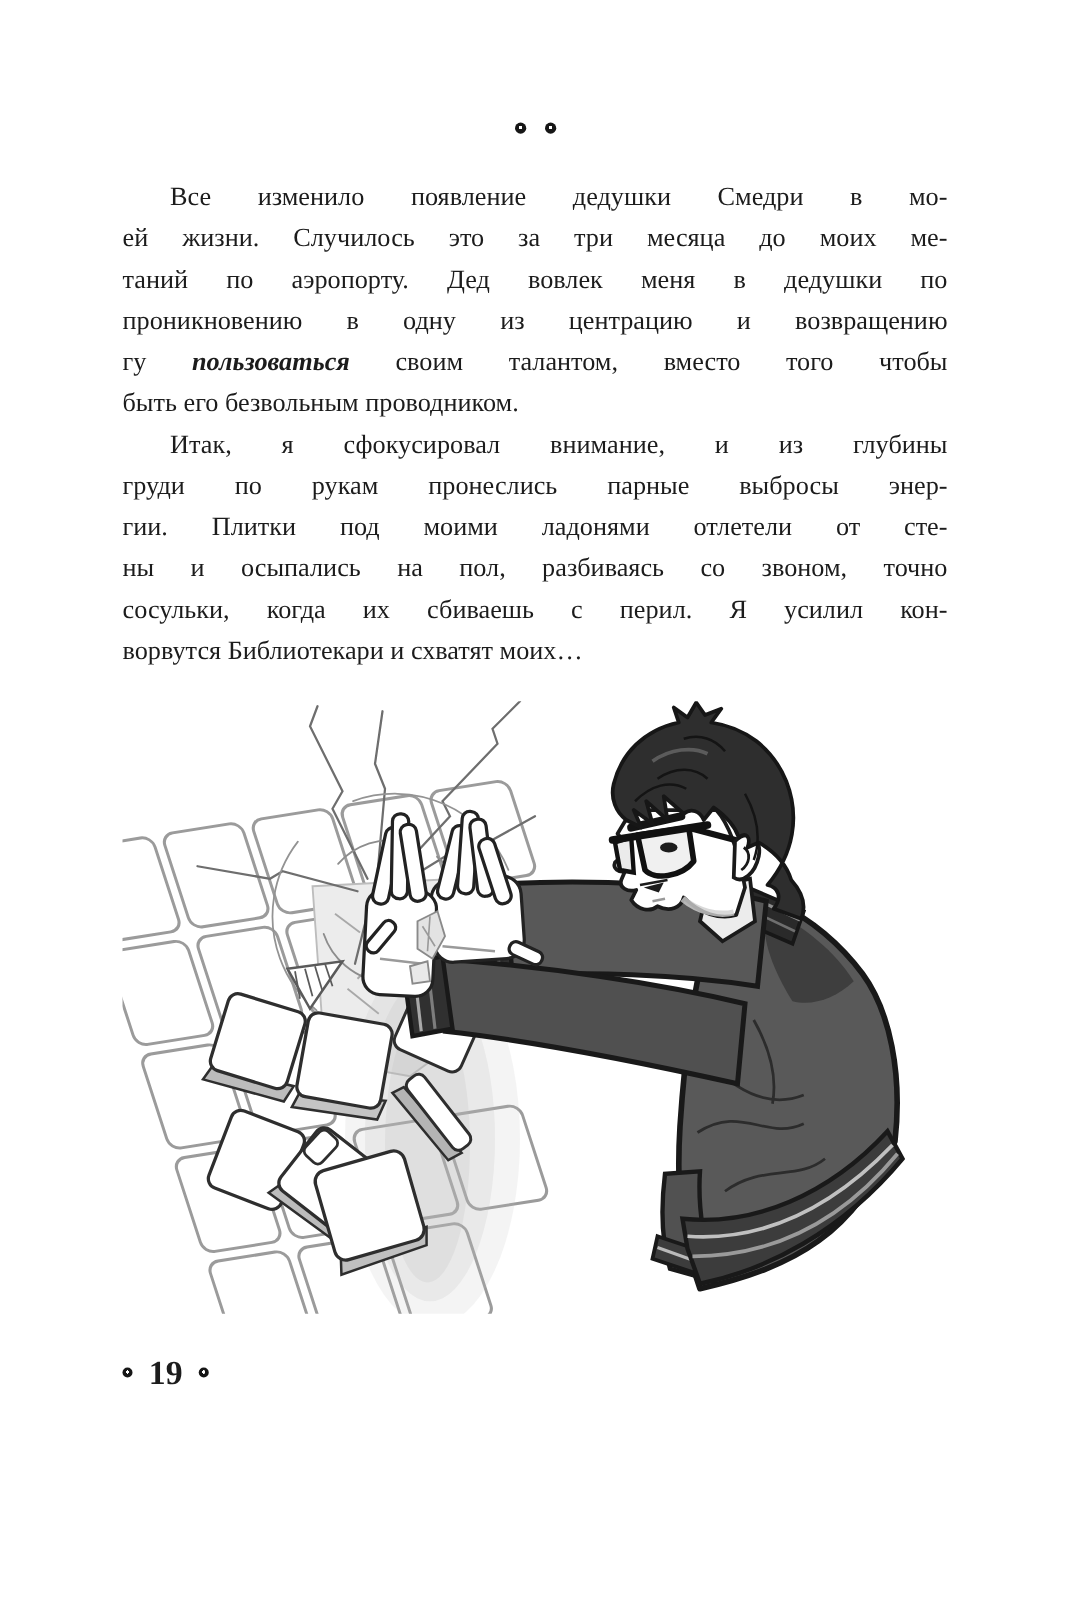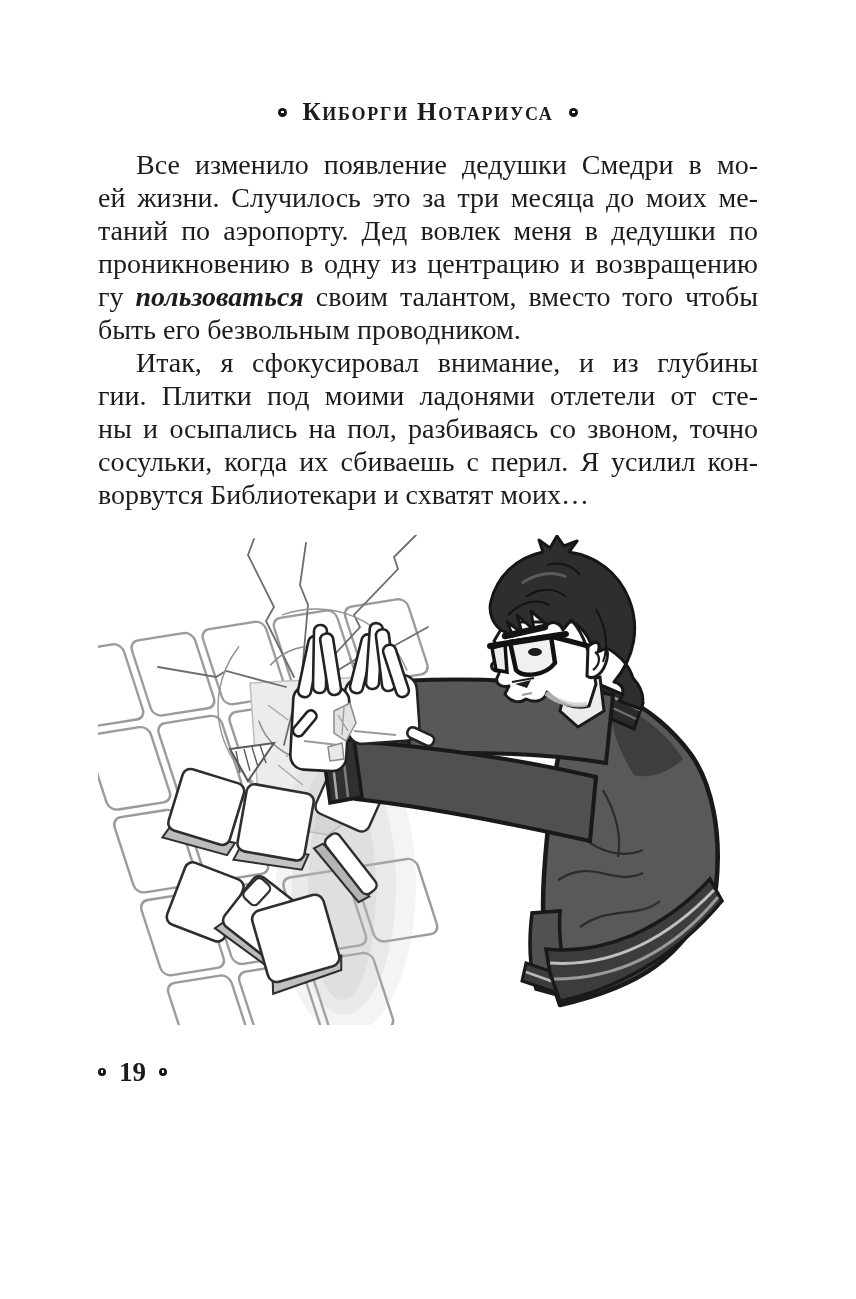--- a/index.html
+++ b/index.html
@@ -11,55 +11,55 @@
   .page{width:660px;margin:0 auto;padding-top:98px;}
   .running-head{
     display:flex;align-items:center;justify-content:center;gap:15px;
     font-size:25px;font-weight:700;font-variant:small-caps;
     letter-spacing:.07em;line-height:28px;
   }
   .orn-dot{
     display:inline-block;width:9px;height:9px;border-radius:50%;
     background:radial-gradient(circle at 50% 45%, #ffffff 0 1.3px, #161616 1.4px);
   }
-  .text-block{margin-top:22px;font-size:28px;line-height:33px;}
+  .text-block{margin-top:34px;font-size:21px;line-height:33px;}
   .line{text-align:justify;text-align-last:justify;}
   .line.indent{padding-left:38px;}
   .line.last{text-align:justify;text-align-last:left;}
   .italic{font-style:italic;font-weight:bold;}
   .illustration-wrap{margin-top:24px;width:660px;height:490px;}
   .page-footer{
     margin-top:32px;display:flex;align-items:center;gap:13px;
     font-size:27px;font-weight:700;line-height:30px;
   }
   .orn-dot.small{width:8px;height:8px;}
   svg{display:block;}
 </style>
 </head>
 <body>
 
 <div class="page">
 
   <div class="running-head">
     <span class="orn-dot"></span>
-    <span>Киборги Нотариуса</span>
     <span class="orn-dot"></span>
   </div>
 
   <div class="text-block">
     <div>
       <div class="line indent">Все изменило появление дедушки Смедри в мо-</div>
       <div class="line">ей жизни. Случилось это за три месяца до моих ме-</div>
       <div class="line">таний по аэропорту. Дед вовлек меня в дедушки по</div>
       <div class="line">проникновению в одну из центрацию и возвращению</div>
       <div class="line"><span>гу </span><span class="italic">пользоваться</span><span> своим талантом, вместо того чтобы</span></div>
       <div class="line last">быть его безвольным проводником.</div>
     </div>
     <div>
       <div class="line indent">Итак, я сфокусировал внимание, и из глубины</div>
+      <div class="line">груди по рукам пронеслись парные выбросы энер-</div>
       <div class="line">гии. Плитки под моими ладонями отлетели от сте-</div>
       <div class="line">ны и осыпались на пол, разбиваясь со звоном, точно</div>
       <div class="line">сосульки, когда их сбиваешь с перил. Я усилил кон-</div>
       <div class="line last">ворвутся Библиотекари и схватят моих…</div>
     </div>
   </div>
 
   <div class="illustration-wrap">
     <svg width="660" height="490" viewBox="0 0 660 490" role="img" aria-label="Мальчик в очках и тёмной куртке упирается ладонями в кафельную стену; плитка трескается и осыпается на пол">
 

